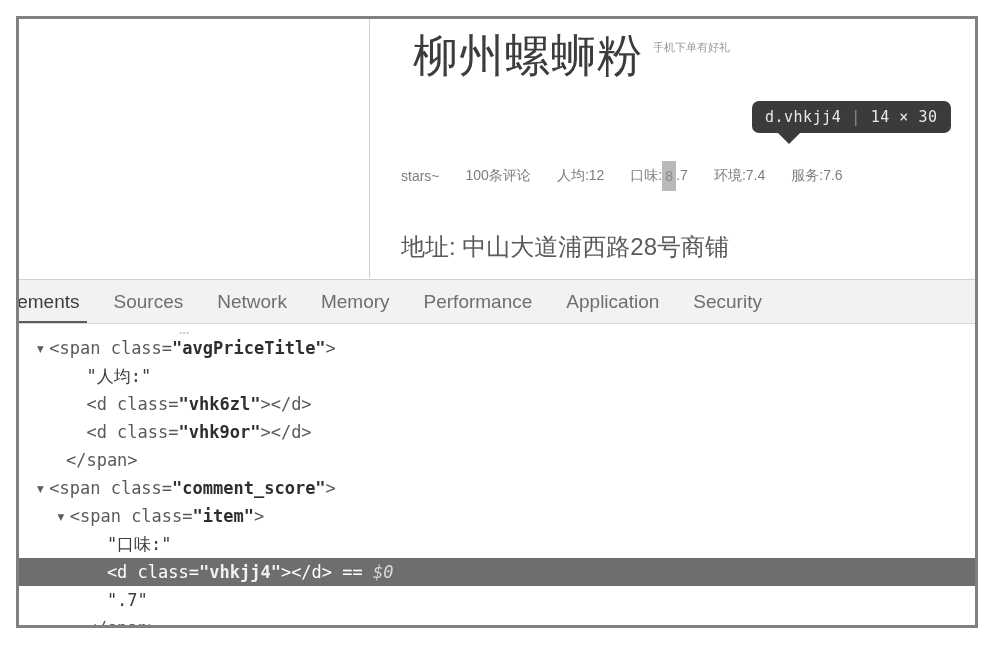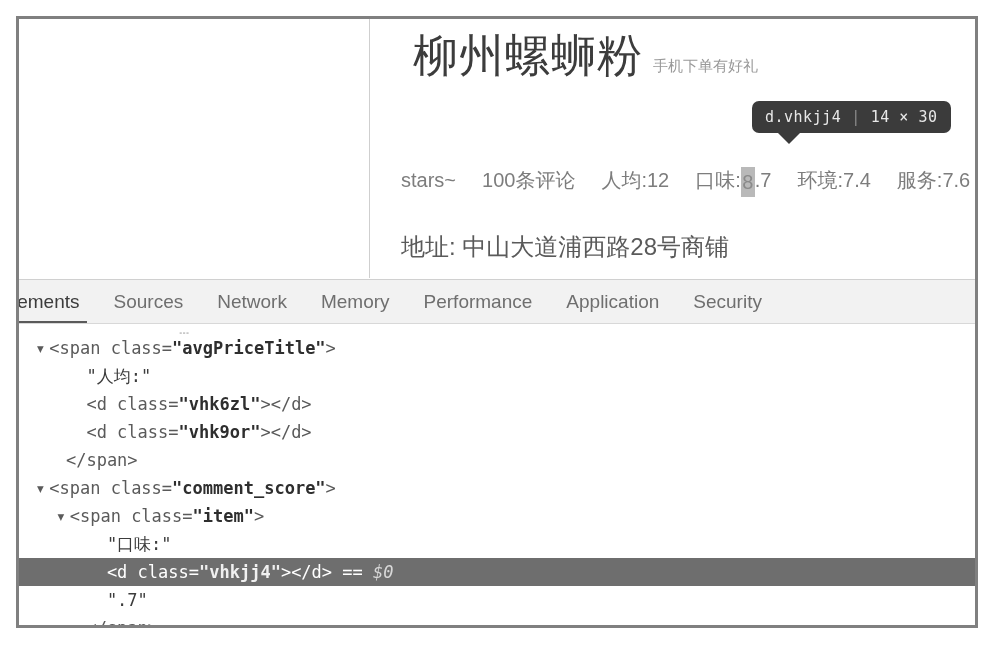--- a/index.html
+++ b/index.html
@@ -72,34 +72,34 @@
 
   .shop-title {
     font-size: 45px;
     color: #3c3c3c;
     letter-spacing: 1px;
     line-height: 1;
     white-space: nowrap;
   }
 
   .shop-subtitle {
-    font-size: 15px;
+    font-size: 11px;
     color: #999999;
     margin-left: 10px;
-    margin-bottom: 2px;
+    margin-bottom: 23px;
     white-space: nowrap;
   }
 
   .rating-row {
     position: absolute;
     left: 30px;
     top: 148px;
     display: flex;
     align-items: center;
-    font-size: 20px;
+    font-size: 14px;
     color: #7d7d7d;
     white-space: nowrap;
   }
 
   .rating-item { margin-right: 26px; }
   .rating-item:last-child { margin-right: 16px; }
 
   .score-digit-highlight {
     display: inline-block;
     background: #b9b9b9;

